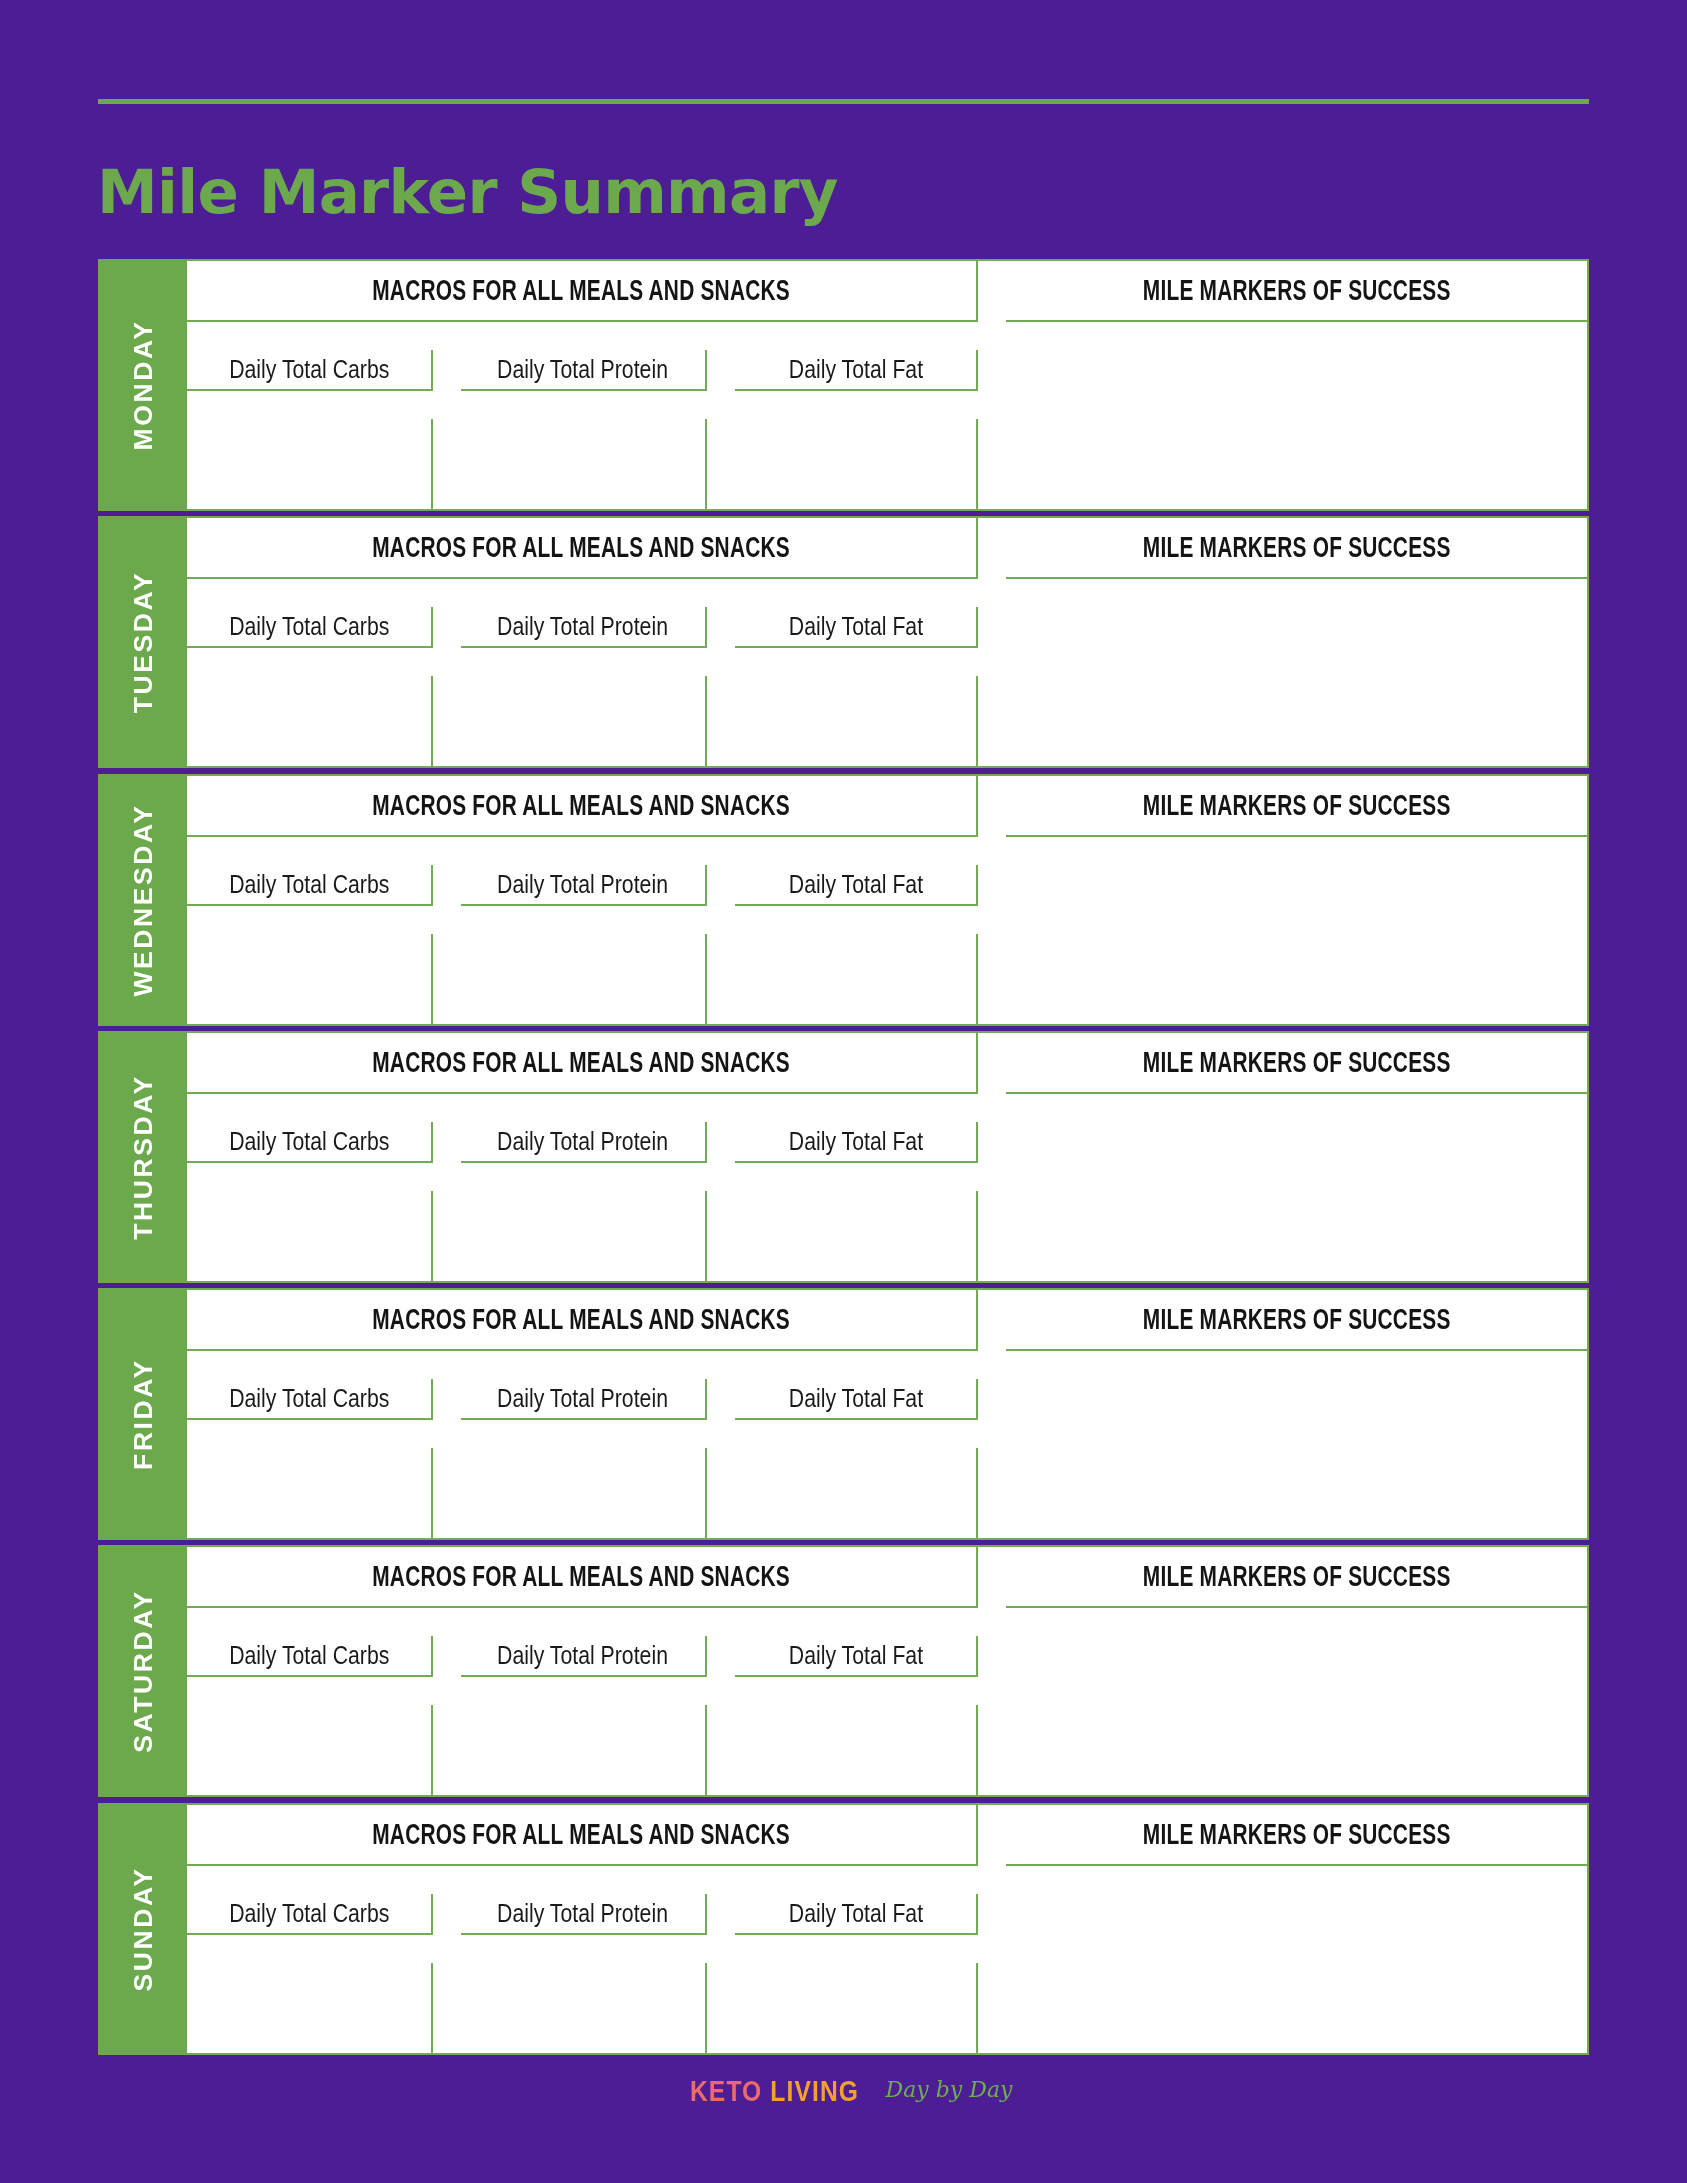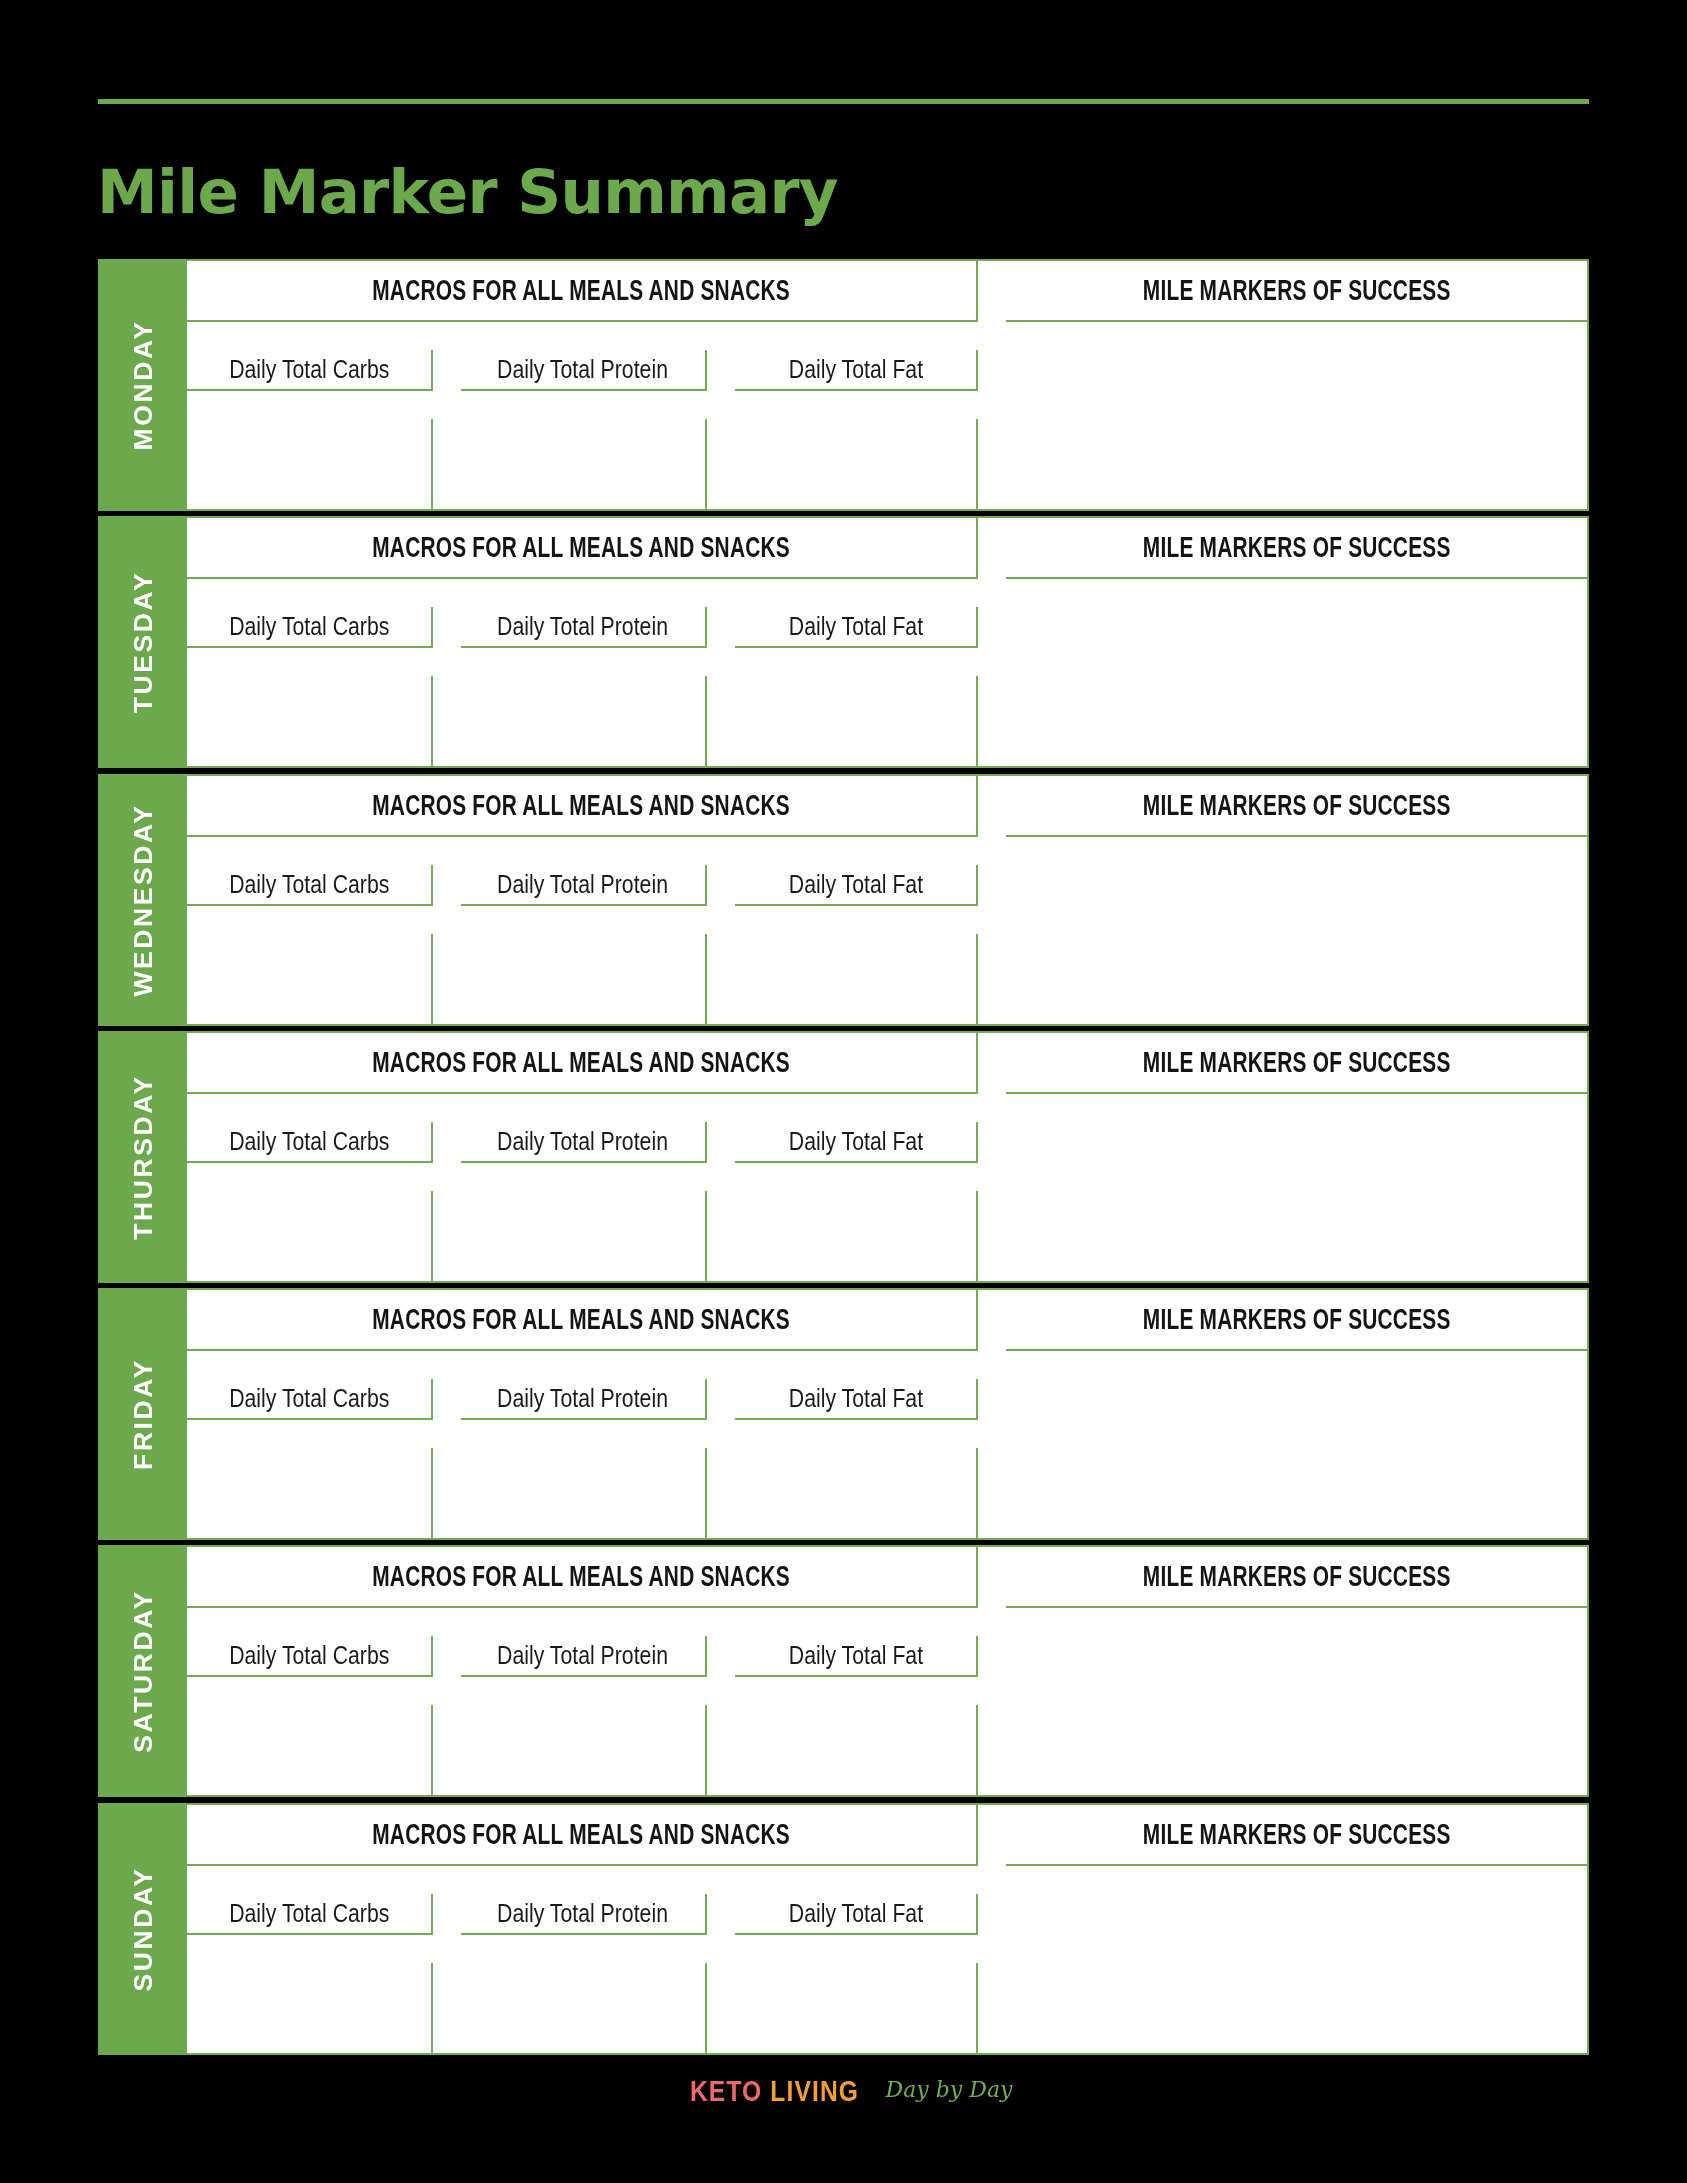--- a/index.html
+++ b/index.html
@@ -7,21 +7,21 @@
     --line:#74AA52;
     --ink:#141414;
     --keto:#ED6A6A;
     --living:#F5A02E;
     --tagline:#6FAE4F;
   }
   html,body{margin:0;padding:0;background:#ffffff;}
   .page{
     position:relative;
     width:1687px;height:2183px;
-    background:#000000;
+    background:#4c1d95;
     font-family:"Liberation Sans",sans-serif;
     overflow:hidden;
   }
   .top-rule{
     position:absolute;left:98px;top:99px;
     width:1491px;height:4.6px;background:var(--green);
   }
   .page-title{
     position:absolute;left:97px;top:119px;
     font-family:"DejaVu Sans",sans-serif;
@@ -58,21 +58,21 @@
   .section-title{
     font-weight:700;font-size:29px;color:var(--ink);
     transform:scaleX(0.72);white-space:nowrap;letter-spacing:0.3px;
   }
   .sub-label{
     font-size:25px;color:#1a1a1a;
     transform:scaleX(0.85);white-space:nowrap;
   }
   .footer{
     position:absolute;left:0;top:2075px;width:100%;
-    display:flex;justify-content:center;align-items:center;gap:12px;text-decoration:underline;
+    display:flex;justify-content:center;align-items:center;gap:12px;
   }
   .brand{
     font-weight:700;font-size:29px;letter-spacing:1.3px;
     transform:scaleX(0.85);white-space:nowrap;
   }
   .brand .keto{color:var(--keto);}
   .brand .living{color:var(--living);}
   .tagline{
     font-family:"DejaVu Serif",serif;font-style:italic;
     font-size:22px;color:var(--tagline);white-space:nowrap;

